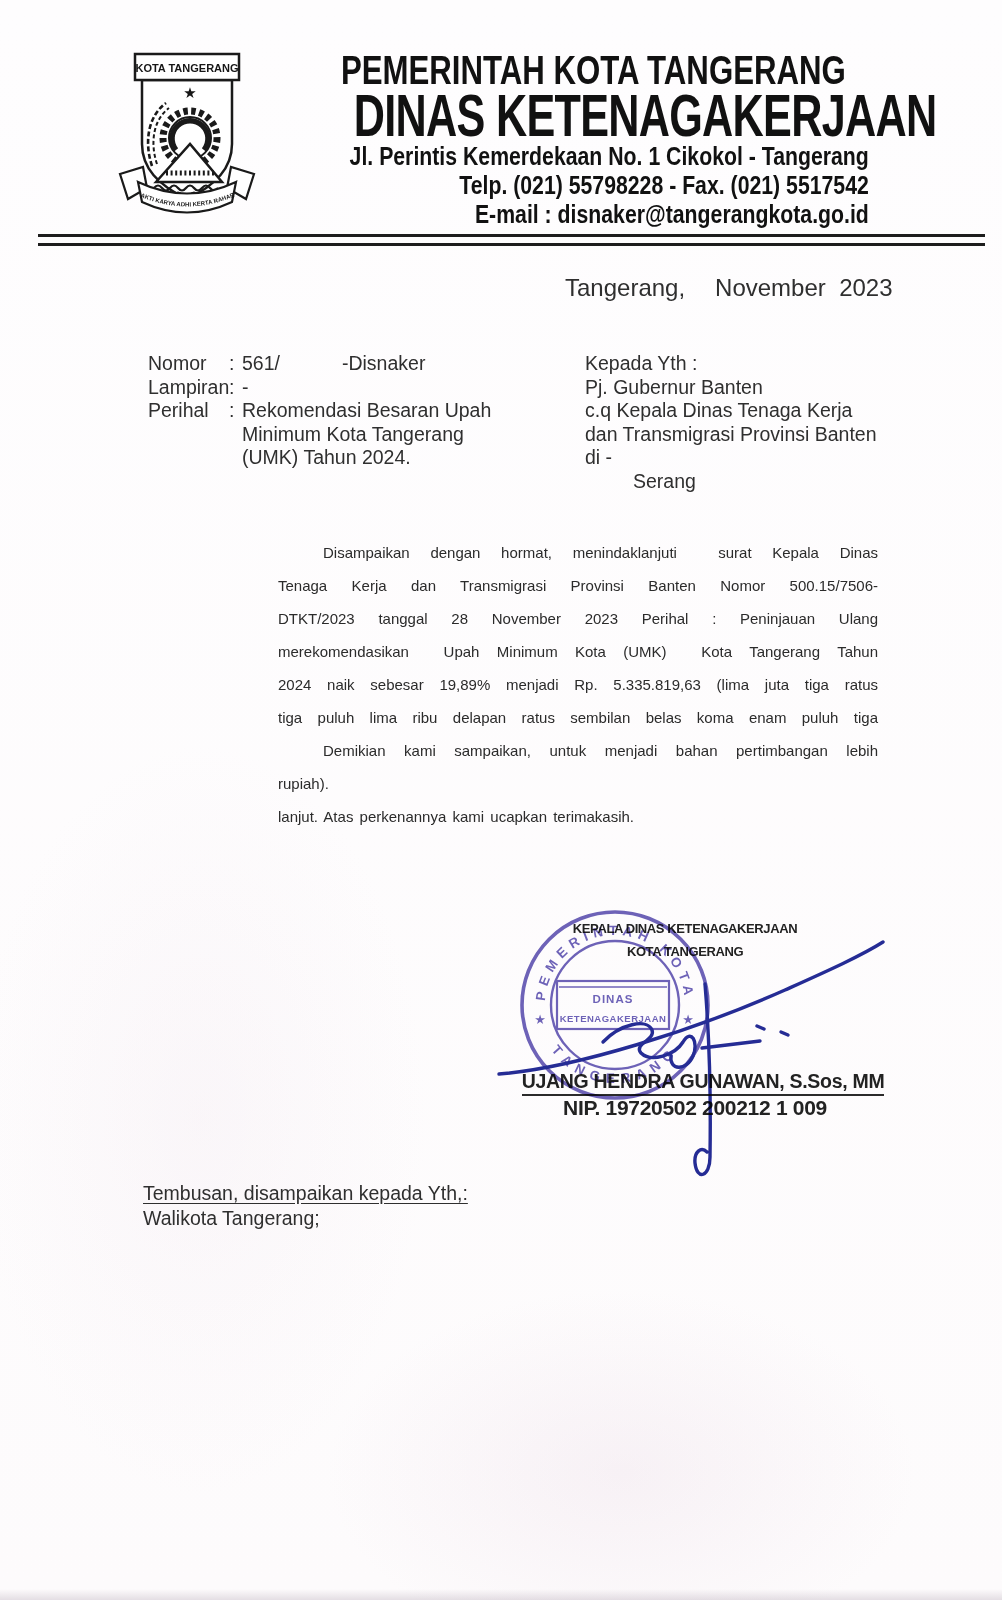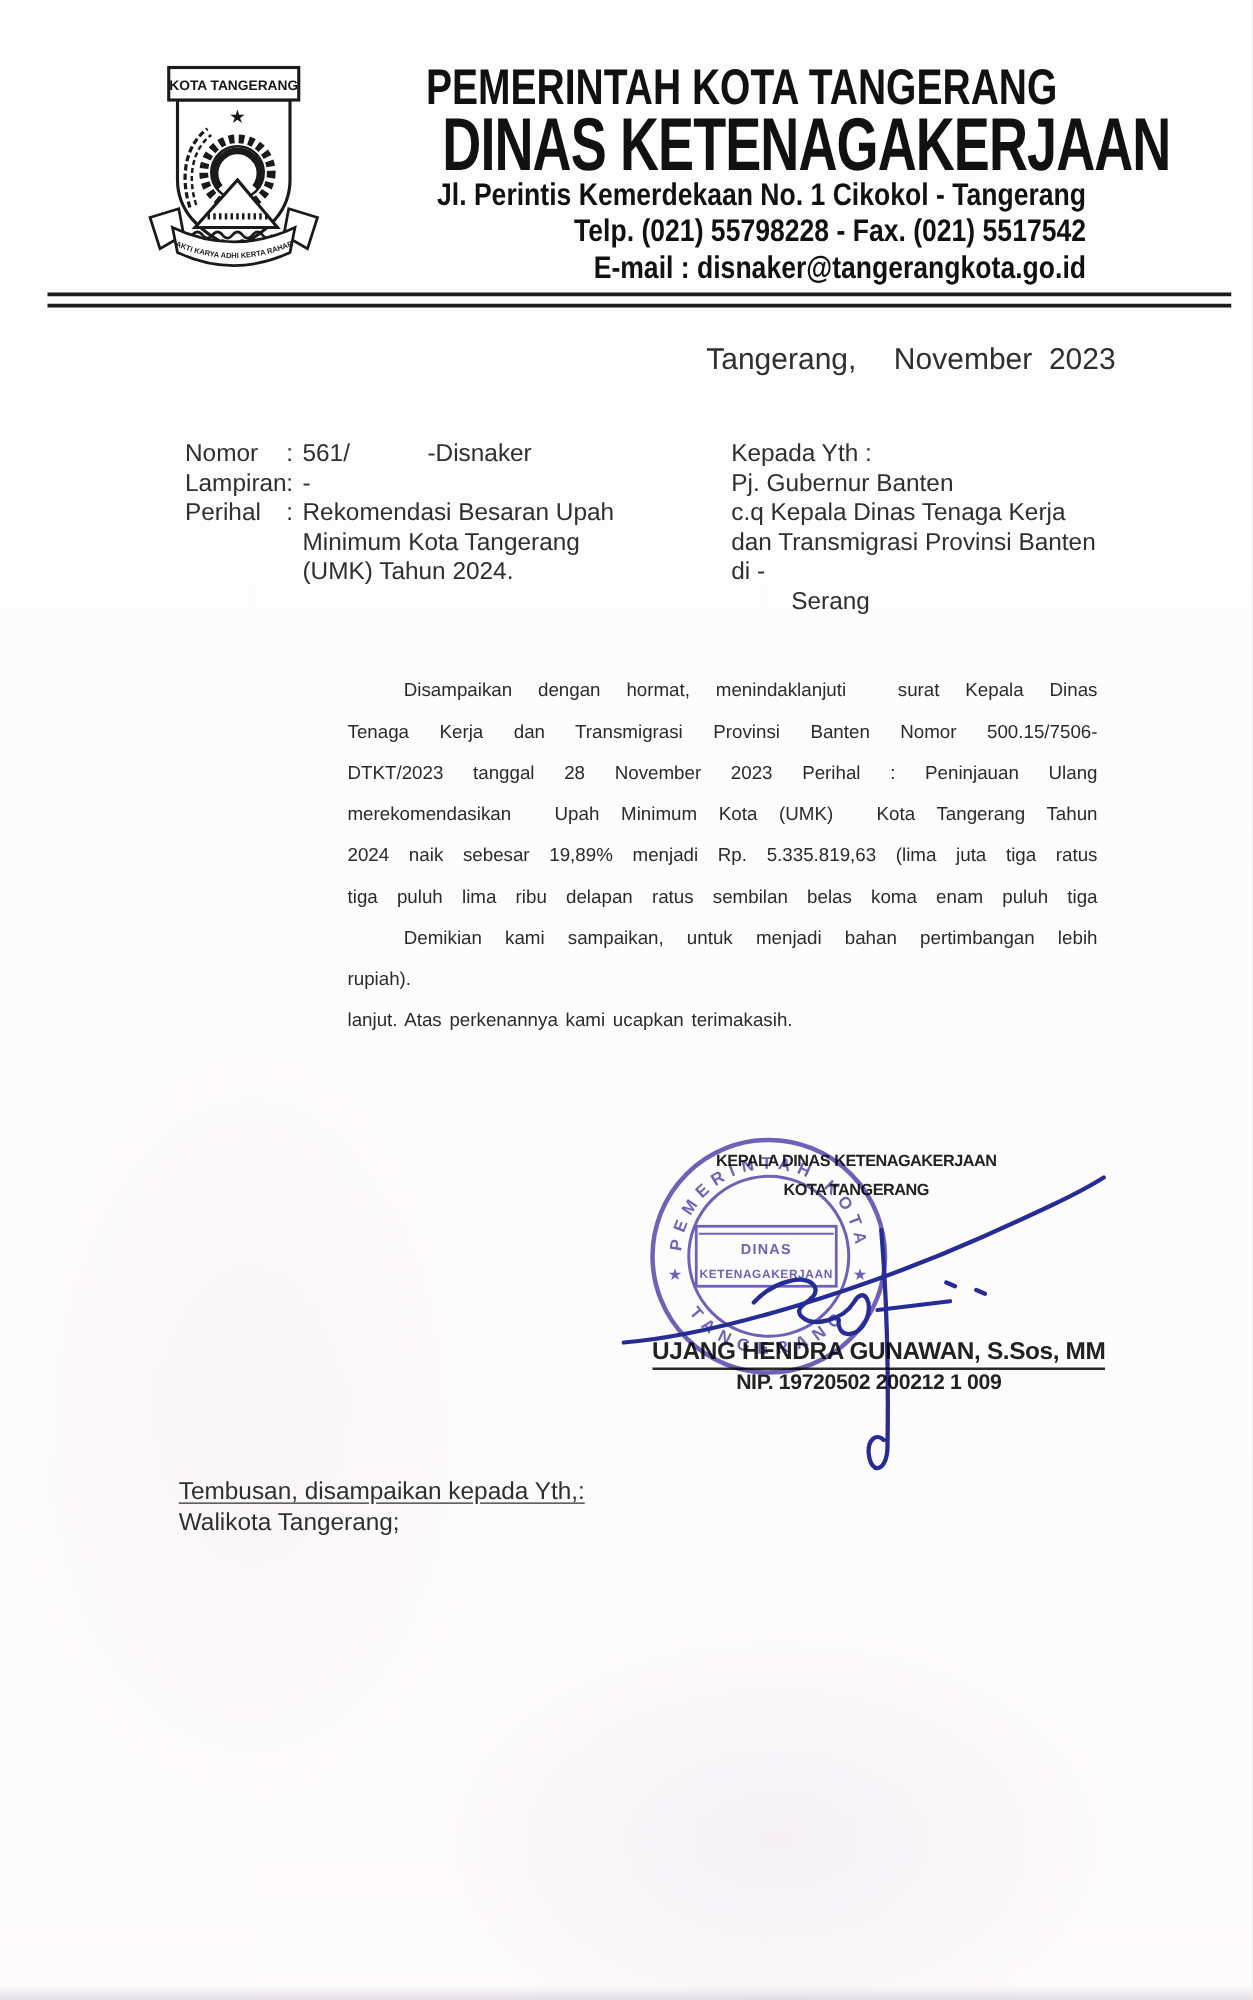--- a/index.html
+++ b/index.html
@@ -33,21 +33,21 @@
   .rec-city{padding-left:48px;}
   
   .body-text{left:278px;top:536px;width:600px;font-size:15px;word-spacing:2px;color:#2b2b2b;}
   .bline{height:33px;line-height:33px;text-align:justify;text-align-last:justify;white-space:pre-wrap;}
   .bline.endline{text-align-last:left;}
   .bline.indent{padding-left:45px;}
   
   .close-titles{left:505px;top:917px;width:360px;text-align:center;font-weight:bold;font-size:13px;line-height:23px;letter-spacing:-.4px;color:#222;}
   .sign-name{left:500px;top:1070px;width:390px;text-align:center;font-weight:bold;font-size:19.5px;color:#222;}
   .sign-name span{display:inline-block;border-bottom:2.5px solid #2b2b2b;padding-bottom:1px;letter-spacing:-.3px;margin-left:16px;}
-  .sign-nip{left:500px;top:1096px;width:390px;text-align:center;font-weight:bold;font-size:17px;color:#222;letter-spacing:-.3px;}
+  .sign-nip{left:500px;top:1096px;width:390px;text-align:center;font-weight:bold;font-size:21px;color:#222;letter-spacing:-.3px;}
   .overlay{left:455px;top:872px;mix-blend-mode:multiply;}
   .stamp-ink{color:var(--stamp-ink,#4a3da8);}
   .sig-ink{color:var(--sig-ink,#252c96);}
   
   .cc{left:143px;top:1181px;font-size:19.5px;line-height:24.5px;}
   .cc-head{text-decoration:underline;text-underline-offset:3px;}
   .scan-edge{left:0;bottom:0;width:100%;height:11px;background:linear-gradient(rgba(195,185,196,0),rgba(186,175,188,.38));}
 </style>
 </head>
 <body>

